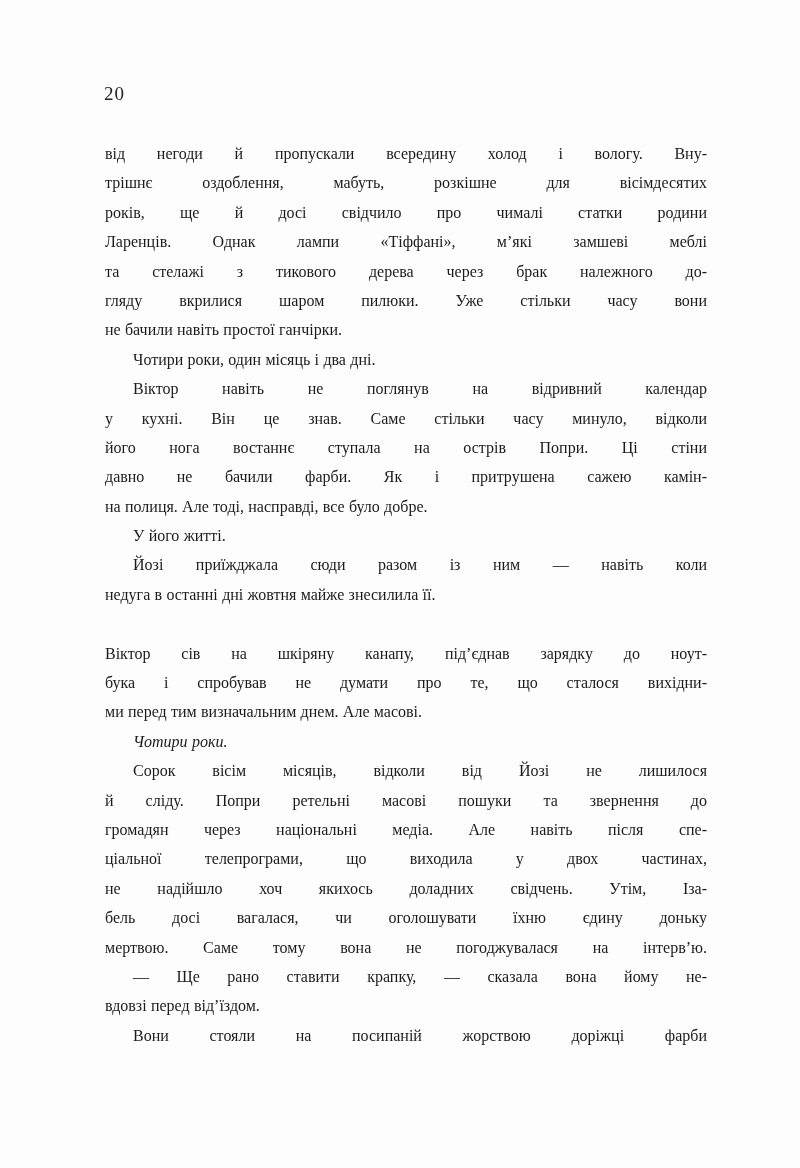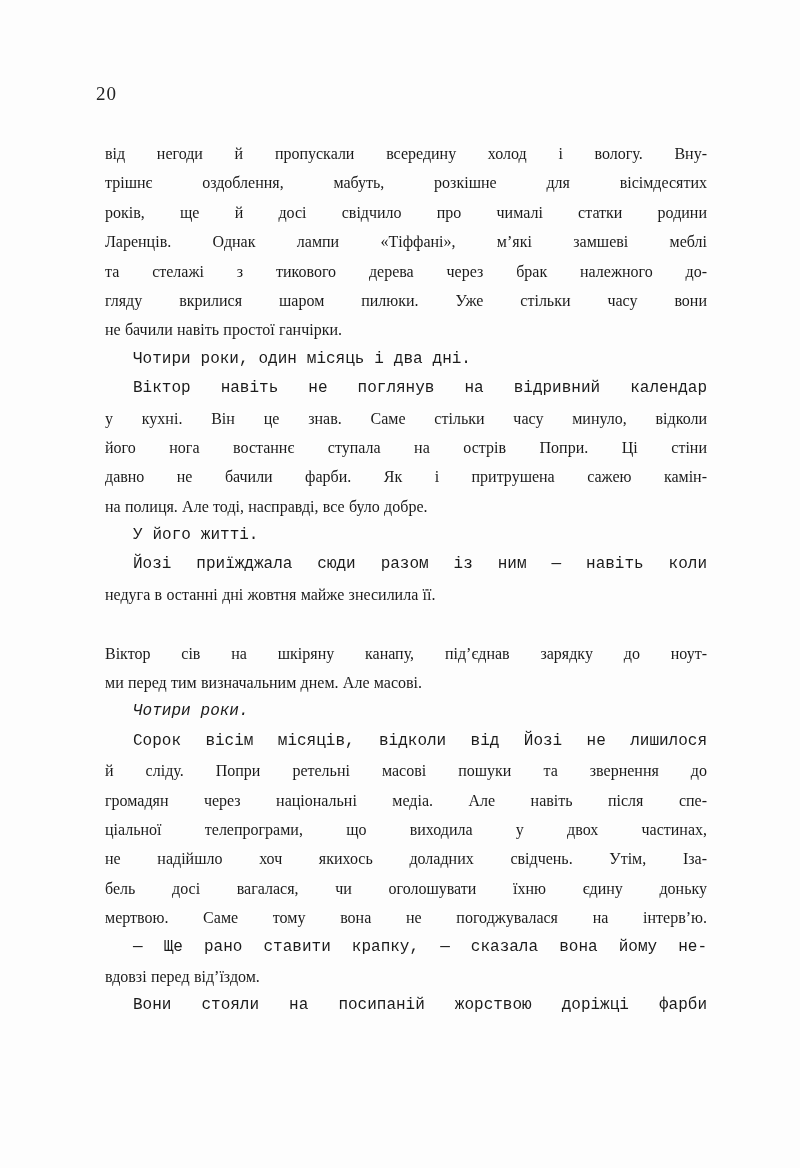--- a/index.html
+++ b/index.html
@@ -11,21 +11,21 @@
     position: relative;
     width: 800px;
     height: 1168px;
     background: #fdfdfd;
     overflow: hidden;
     font-family: "Liberation Serif", "DejaVu Serif", serif;
     color: #1b1b1b;
   }
   .page-number {
     position: absolute;
-    left: 96px;
+    left: 104px;
     top: 83px;
     font-size: 19px;
     line-height: 22px;
     letter-spacing: 1px;
     color: #222;
   }
   .text-block {
     position: absolute;
     left: 105px;
     top: 139px;
@@ -38,21 +38,20 @@
     white-space: normal;
     text-align: left;
     word-spacing: 0.02em;
   }
   .line.j {
     text-align: justify;
     text-align-last: justify;
   }
   .line.ind {
     padding-left: 28px;
-    font-family: Liberation Mono, monospace;
   }
   .line.ital {
     font-style: italic;
   }
   .section-break {
     height: 29.4px;
   }
 </style>
 </head>
 <body>
@@ -71,20 +70,21 @@
       <div class="line j ind">Віктор навіть не поглянув на відривний календар</div>
       <div class="line j">у кухні. Він це знав. Саме стільки часу минуло, відколи</div>
       <div class="line j">його нога востаннє ступала на острів Попри. Ці стіни</div>
       <div class="line j">давно не бачили фарби. Як і притрушена сажею камін-</div>
       <div class="line">на полиця. Але тоді, насправді, все було добре.</div>
       <div class="line ind">У його житті.</div>
       <div class="line j ind">Йозі приїжджала сюди разом із ним — навіть коли</div>
       <div class="line">недуга в останні дні жовтня майже знесилила її.</div>
       <div class="section-break"></div>
       <div class="line j">Віктор сів на шкіряну канапу, під’єднав зарядку до ноут-</div>
+      <div class="line j">бука і спробував не думати про те, що сталося вихідни-</div>
       <div class="line">ми перед тим визначальним днем. Але масові.</div>
       <div class="line ind ital">Чотири роки.</div>
       <div class="line j ind">Сорок вісім місяців, відколи від Йозі не лишилося</div>
       <div class="line j">й сліду. Попри ретельні масові пошуки та звернення до</div>
       <div class="line j">громадян через національні медіа. Але навіть після спе-</div>
       <div class="line j">ціальної телепрограми, що виходила у двох частинах,</div>
       <div class="line j">не надійшло хоч якихось доладних свідчень. Утім, Іза-</div>
       <div class="line j">бель досі вагалася, чи оголошувати їхню єдину доньку</div>
       <div class="line j">мертвою. Саме тому вона не погоджувалася на інтерв’ю.</div>
       <div class="line j ind">— Ще рано ставити крапку, — сказала вона йому не-</div>

